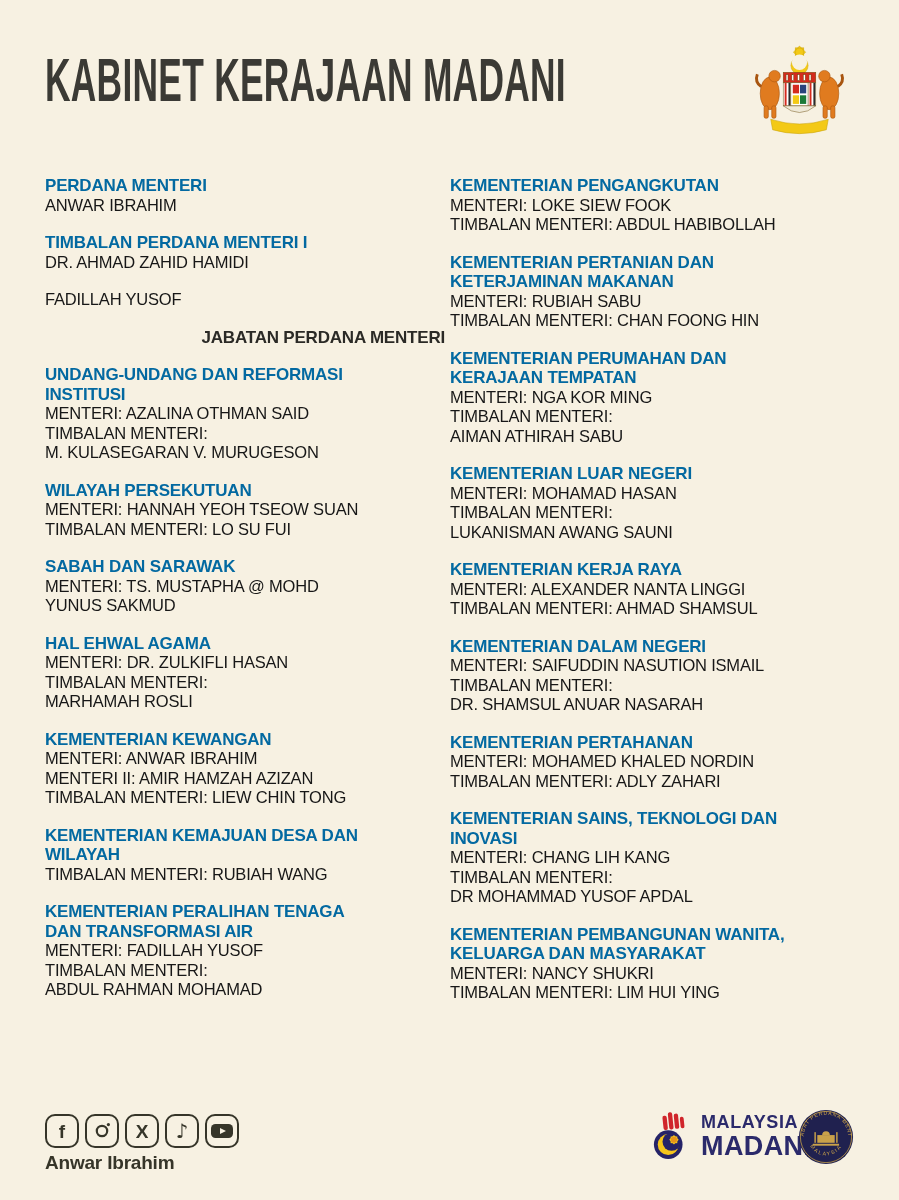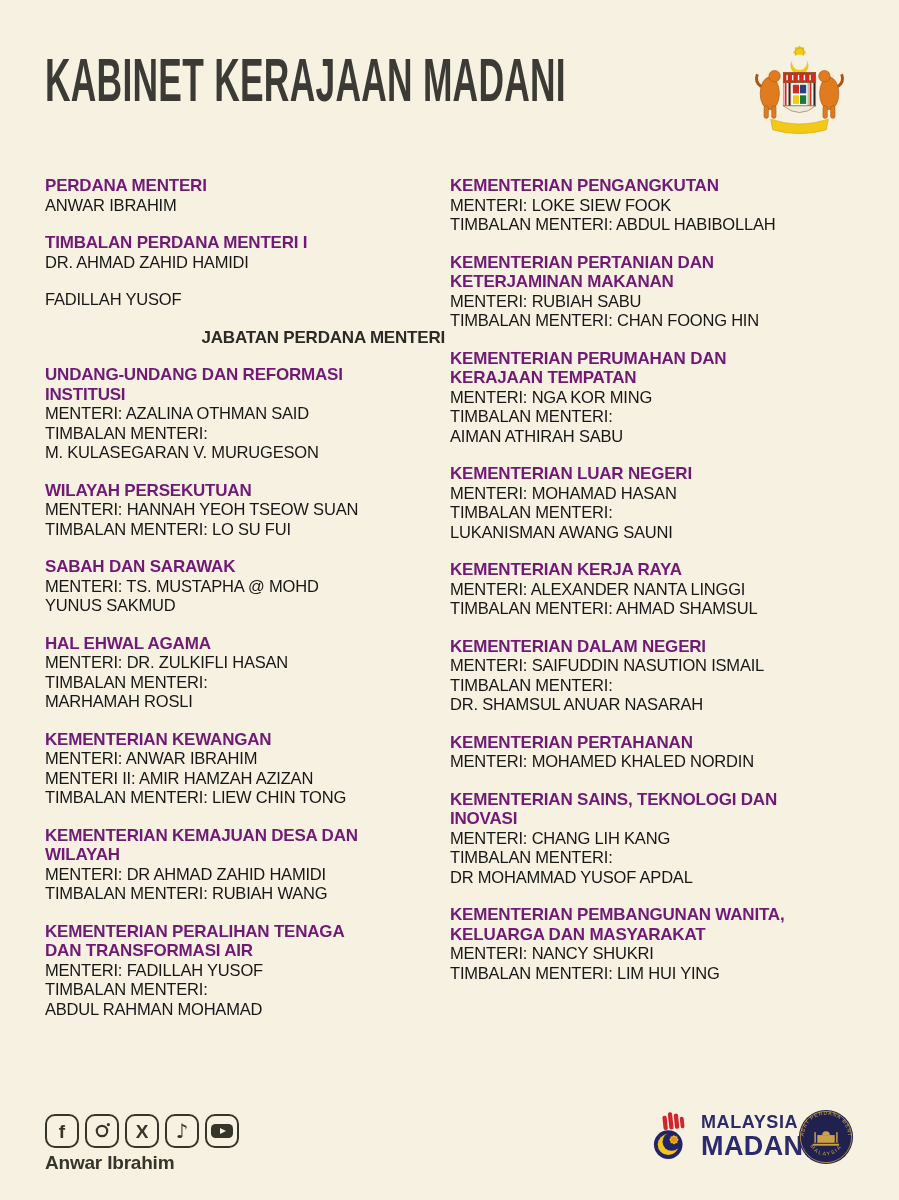--- a/index.html
+++ b/index.html
@@ -13,21 +13,21 @@
     transform:scaleX(0.57); transform-origin:left top; white-space:nowrap;
     letter-spacing:0.5px;
   }
   .arms { position:absolute; right:42px; top:42px; }
 
   .col { position:absolute; top:176px; }
   .col0 { left:45px;  width:400px; }
   .col1 { left:450px; width:428px; }
   .sec { margin-bottom:18px; }
   .sec-title {
-    color:#701a75; font-weight:700; font-size:17px; line-height:19.5px;
+    color:#0369a1; font-weight:700; font-size:17px; line-height:19.5px;
     white-space:pre-line; letter-spacing:-0.2px;
   }
   .sec-title.dark { color:#2b2a26;text-align:right; }
   .line { font-size:16.5px; line-height:19.5px; color:#171717; letter-spacing:-0.2px; }
   .lbl { font-weight:400; }
 
   .social-row { position:absolute; left:45px; top:1114px; display:flex; gap:6px; }
   .sicon {
     width:34px; height:34px; box-sizing:border-box;
     border:2.5px solid #363529; border-radius:10px; color:#363529;
@@ -137,21 +137,20 @@
     </section>
     <section class="sec">
       <div class="sec-title">KEMENTERIAN KEWANGAN</div>
       <div class="line"><span class="lbl">MENTERI:</span> <span class="val">ANWAR IBRAHIM</span></div>
       <div class="line"><span class="lbl">MENTERI II:</span> <span class="val">AMIR HAMZAH AZIZAN</span></div>
       <div class="line"><span class="lbl">TIMBALAN MENTERI:</span> <span class="val">LIEW CHIN TONG</span></div>
     </section>
     <section class="sec">
       <div class="sec-title">KEMENTERIAN KEMAJUAN DESA DAN
 WILAYAH</div>
-      <div class="line"><span class="lbl">MENTERI:</span> <span class="val">DR AHMAD ZAHID HAMIDI</span></div>
       <div class="line"><span class="lbl">TIMBALAN MENTERI:</span> <span class="val">RUBIAH WANG</span></div>
     </section>
     <section class="sec">
       <div class="sec-title">KEMENTERIAN PERALIHAN TENAGA
 DAN TRANSFORMASI AIR</div>
       <div class="line"><span class="lbl">MENTERI:</span> <span class="val">FADILLAH YUSOF</span></div>
       <div class="line"><span class="lbl">TIMBALAN MENTERI:</span></div>
       <div class="line"><span class="val">ABDUL RAHMAN MOHAMAD</span></div>
     </section>
   </div>
@@ -187,20 +186,21 @@
     </section>
     <section class="sec">
       <div class="sec-title">KEMENTERIAN DALAM NEGERI</div>
       <div class="line"><span class="lbl">MENTERI:</span> <span class="val">SAIFUDDIN NASUTION ISMAIL</span></div>
       <div class="line"><span class="lbl">TIMBALAN MENTERI:</span></div>
       <div class="line"><span class="val">DR. SHAMSUL ANUAR NASARAH</span></div>
     </section>
     <section class="sec">
       <div class="sec-title">KEMENTERIAN PERTAHANAN</div>
       <div class="line"><span class="lbl">MENTERI:</span> <span class="val">MOHAMED KHALED NORDIN</span></div>
+      <div class="line"><span class="lbl">TIMBALAN MENTERI:</span> <span class="val">ADLY ZAHARI</span></div>
     </section>
     <section class="sec">
       <div class="sec-title">KEMENTERIAN SAINS, TEKNOLOGI DAN
 INOVASI</div>
       <div class="line"><span class="lbl">MENTERI:</span> <span class="val">CHANG LIH KANG</span></div>
       <div class="line"><span class="lbl">TIMBALAN MENTERI:</span></div>
       <div class="line"><span class="val">DR MOHAMMAD YUSOF APDAL</span></div>
     </section>
     <section class="sec">
       <div class="sec-title">KEMENTERIAN PEMBANGUNAN WANITA,

